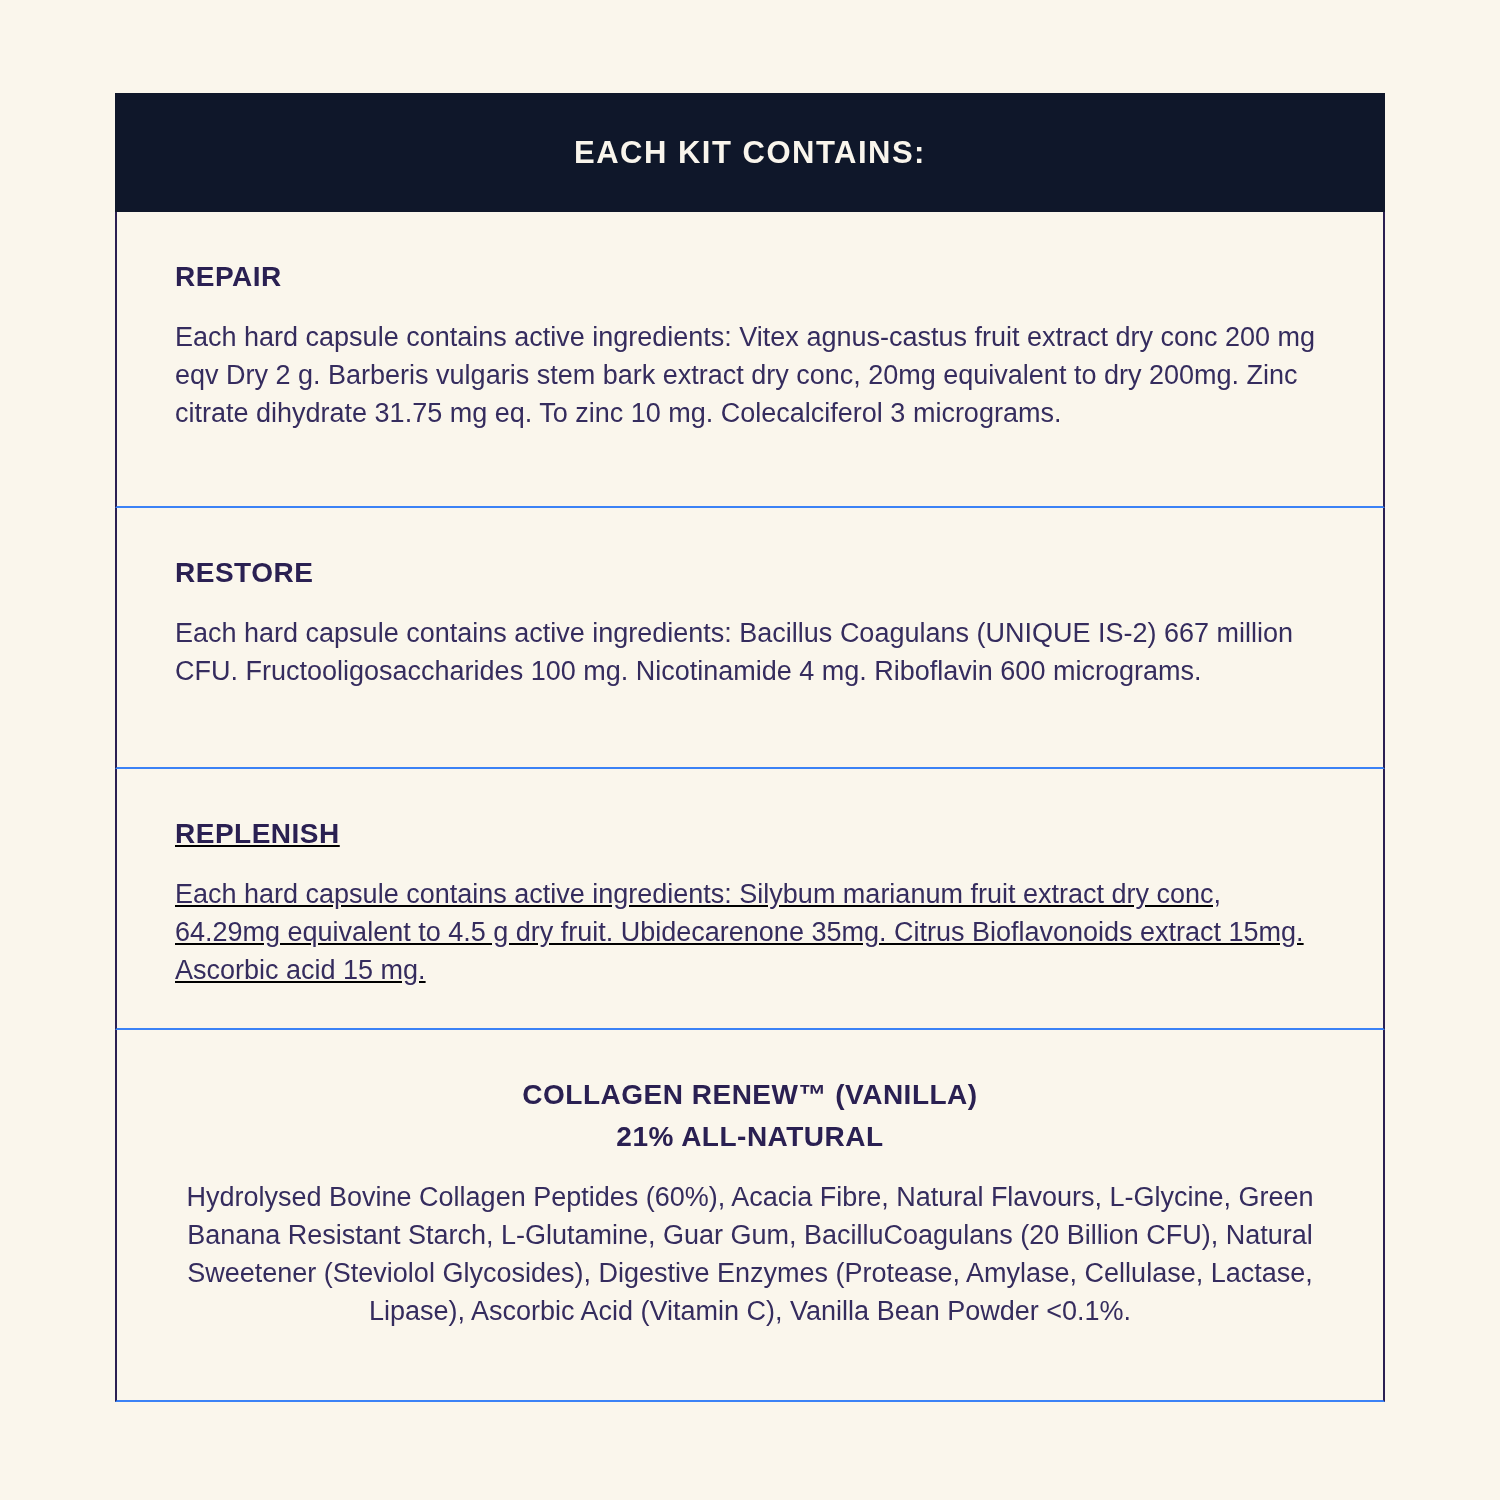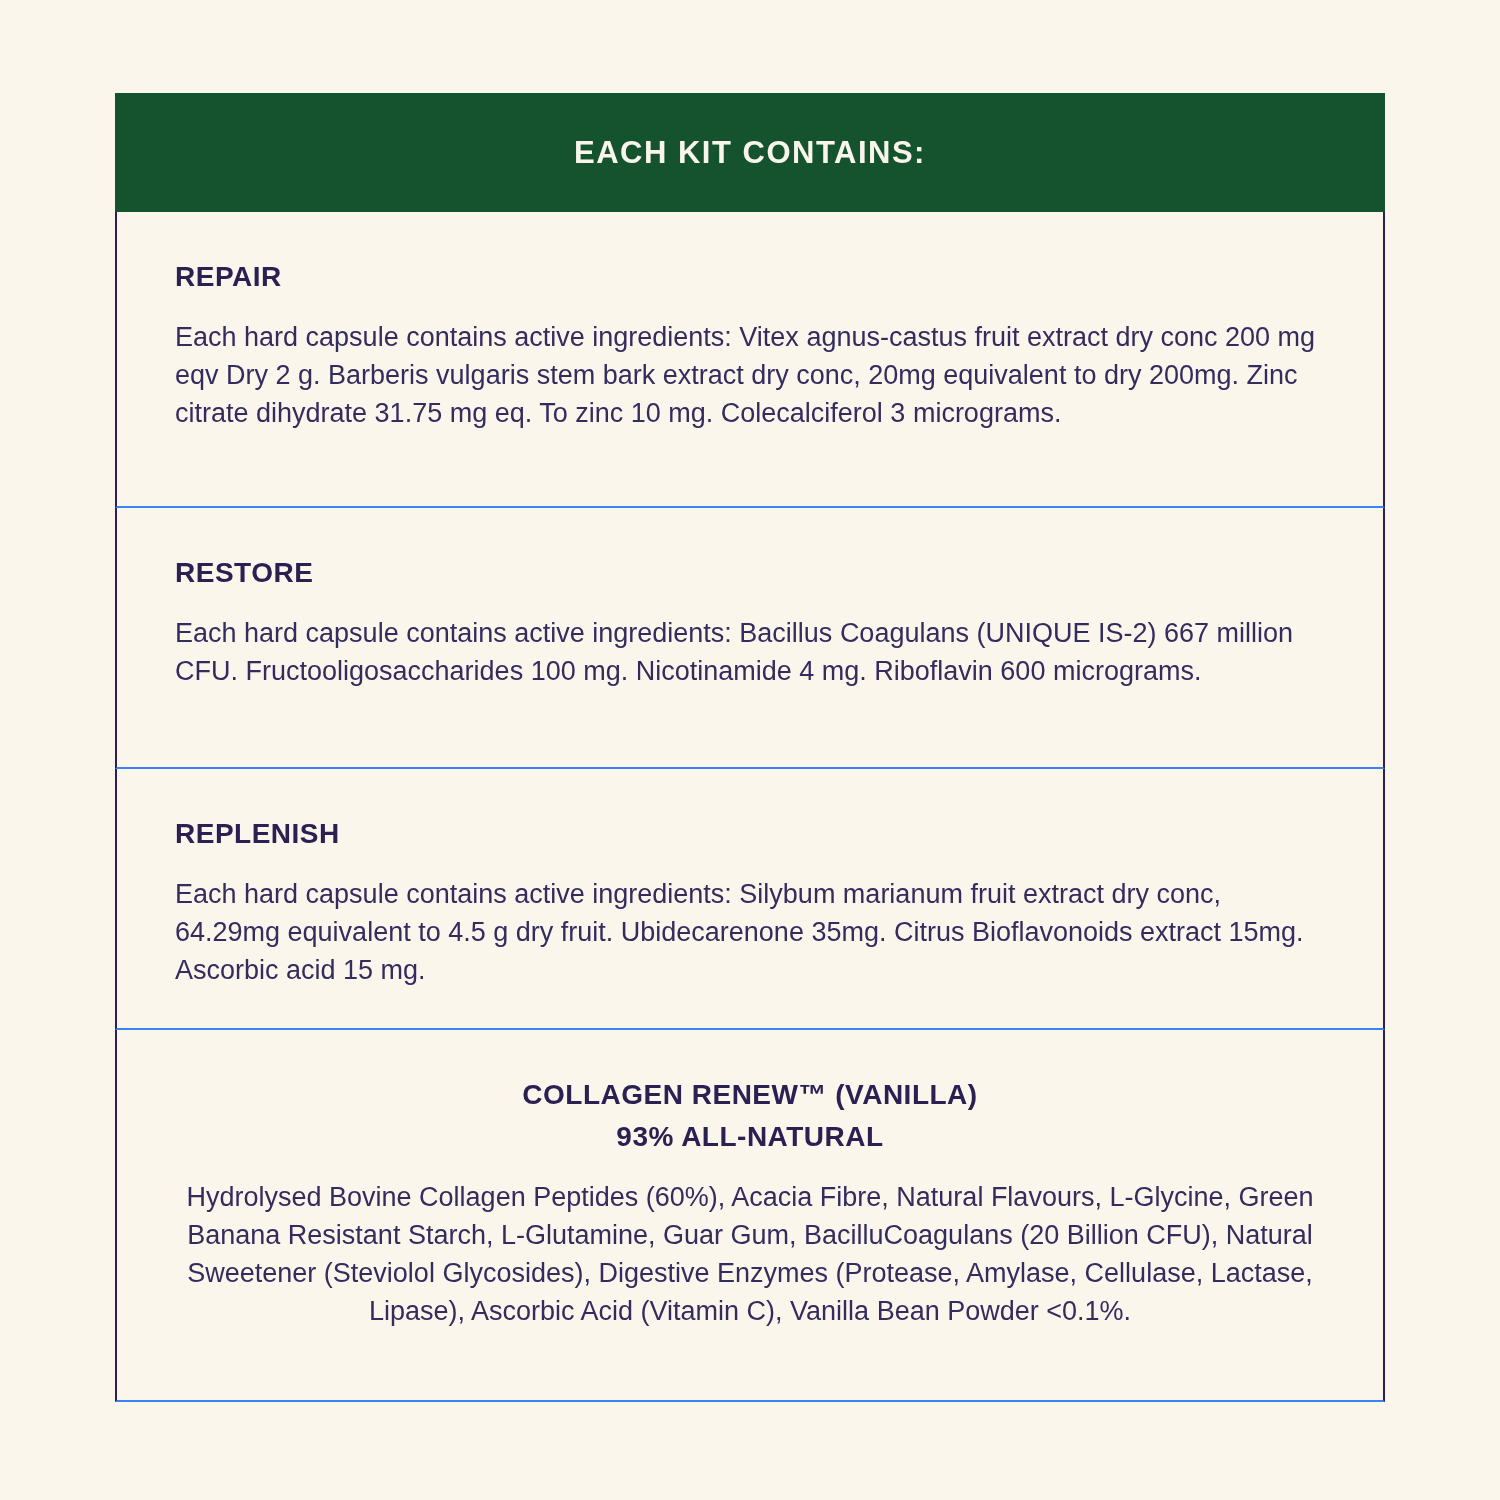--- a/index.html
+++ b/index.html
@@ -14,42 +14,42 @@
   .panel {
     position: absolute;
     left: 115px;
     top: 93px;
     width: 1270px;
     box-sizing: border-box;
   }
   .header-bar {
     box-sizing: border-box;
     height: 119px;
-    background: #14532d;
+    background: #0f172a;
     display: flex;
     align-items: center;
     justify-content: center;
   }
   .header-title {
     color: #f9f5ec;
     font-size: 31px;
     font-weight: 600;
     letter-spacing: 1.5px;
   }
   .section {
     box-sizing: border-box;
     border-left: 2px solid #2a2052;
     border-right: 2px solid #2a2052;
     border-bottom: 2px solid #3b82f6;
     padding: 44px 58px 36px 58px;
     background: #faf6ec;
   }
   .section.s1 { min-height: 296px; }
   .section.s2 { min-height: 261px; }
-  .section.s3 { min-height: 261px; }
+  .section.s3 { min-height: 261px; text-decoration: underline; }
   .section.s4 { min-height: 372px; text-align: center; }
   .section-heading {
     color: #2a2052;
     font-size: 28px;
     font-weight: 700;
     letter-spacing: 0.5px;
     line-height: 42px;
   }
   .section-body {
     color: #352c5e;
@@ -79,17 +79,17 @@
     <div class="section-body">Each hard capsule contains active ingredients: Bacillus Coagulans (UNIQUE IS-2) 667 million CFU. Fructooligosaccharides 100 mg. Nicotinamide 4 mg. Riboflavin 600 micrograms.</div>
   </div>
 
   <div class="section s3">
     <div class="section-heading">REPLENISH</div>
     <div class="section-body">Each hard capsule contains active ingredients: Silybum marianum fruit extract dry conc, 64.29mg equivalent to 4.5 g dry fruit. Ubidecarenone 35mg. Citrus Bioflavonoids extract 15mg. Ascorbic acid 15 mg.</div>
   </div>
 
   <div class="section s4">
     <div class="section-heading">COLLAGEN RENEW™ (VANILLA)</div>
-    <div class="section-heading">93% ALL-NATURAL</div>
+    <div class="section-heading">21% ALL-NATURAL</div>
     <div class="section-body">Hydrolysed Bovine Collagen Peptides (60%), Acacia Fibre, Natural Flavours, L-Glycine, Green Banana Resistant Starch, L-Glutamine, Guar Gum, BacilluCoagulans (20 Billion CFU), Natural Sweetener (Steviolol Glycosides), Digestive Enzymes (Protease, Amylase, Cellulase, Lactase, Lipase), Ascorbic Acid (Vitamin C), Vanilla Bean Powder &lt;0.1%.</div>
   </div>
 
 </div>
 
 </body></html>

